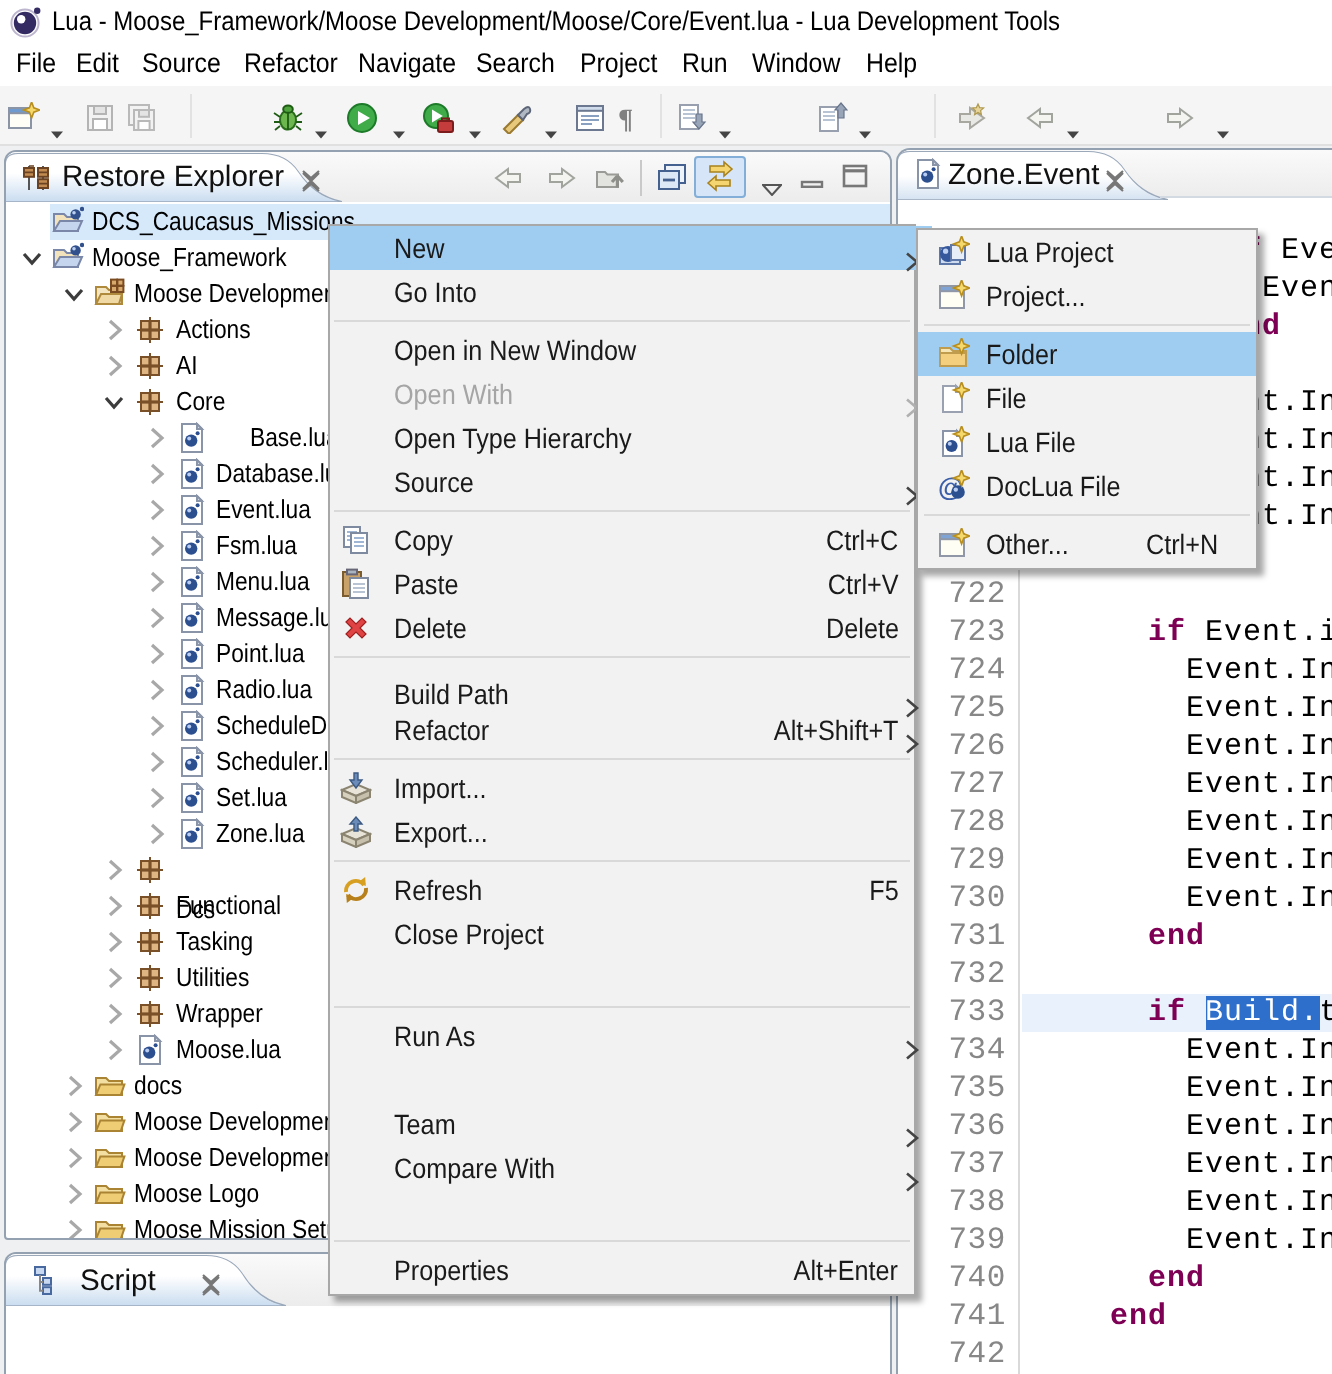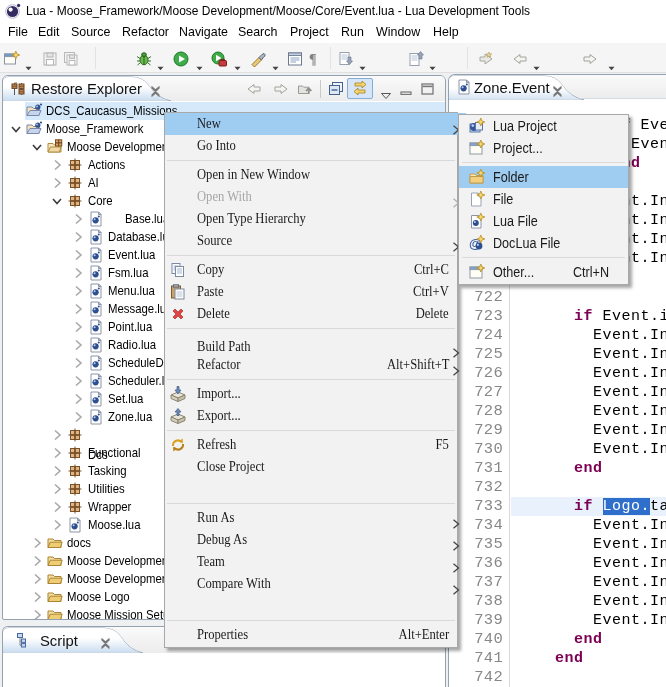--- a/index.html
+++ b/index.html
@@ -2,21 +2,21 @@
 <html><head><meta charset="utf-8"><title>Lua - Moose_Framework/Moose Development/Moose/Core/Event.lua - Lua Development Tools</title>
 <style>
 *{margin:0;padding:0;box-sizing:border-box;}
 html,body{width:666px;height:687px;overflow:hidden;background:#fff;
  font-family:"Liberation Sans",sans-serif;}
 .abs{position:absolute;}
 #root{position:absolute;top:0;left:0;width:666px;height:687px;}
 .tb-sep{position:absolute;top:47px;width:1px;height:22px;background:#e2e2e2;}
 .tree-row{position:absolute;height:18px;font-size:13px;color:#000;white-space:nowrap;}
 .tree-row>span{display:inline-block;transform:scaleX(0.875);transform-origin:0 50%;}
-.mi{position:absolute;left:165px;width:301px;height:22px;font-size:14px;color:#1a1a1a;line-height:22px;white-space:nowrap;font-family:Liberation Serif, serif;}
+.mi{position:absolute;left:165px;width:301px;height:22px;font-size:14px;color:#1a1a1a;line-height:22px;white-space:nowrap;}
 .mi .lbl{position:absolute;left:32px;top:0;display:inline-block;transform:scaleX(0.9);transform-origin:0 50%;}
 .mi .sc{position:absolute;right:17px;top:0;display:inline-block;transform:scaleX(0.9);transform-origin:100% 50%;}
 .mi.dis{color:#a5a5a5;}
 .marr{position:absolute;right:6px;top:7px;width:8px;height:8px;}
 .msep{position:absolute;left:167px;width:288px;height:1px;background:#d9d9d9;}
 .si{position:absolute;left:459px;width:169px;height:22px;font-size:14px;color:#1a1a1a;line-height:22px;white-space:nowrap;}
 .si .lbl{position:absolute;left:34px;top:0;display:inline-block;transform:scaleX(0.9);transform-origin:0 50%;}
 .si .sc{position:absolute;right:19px;top:0;display:inline-block;transform:scaleX(0.9);transform-origin:100% 50%;}
 .ssep{position:absolute;left:462px;width:163px;height:1px;background:#d9d9d9;}
 .ic16{position:absolute;width:16px;height:16px;}
@@ -614,21 +614,21 @@
       <span class="k">if</span> Event.initiator 
         Event.IniDCSUnit = Event.initiator
         Event.IniDCSUnit = Event.initiator
         Event.IniDCSUnit = Event.initiator
         Event.IniDCSUnit = Event.initiator
         Event.IniDCSUnit = Event.initiator
         Event.IniDCSUnit = Event.initiator
         Event.IniDCSUnit = Event.initiator
       <span class="k">end</span>
 
-      <span class="k">if</span> <span style="background:#2e6fcb;color:#fff;">Logo.</span>target 
+      <span class="k">if</span> <span style="background:#2e6fcb;color:#fff;">Build.</span>target 
         Event.IniDCSUnit = Event.target
         Event.IniDCSUnit = Event.target
         Event.IniDCSUnit = Event.target
         Event.IniDCSUnit = Event.target
         Event.IniDCSUnit = Event.target
         Event.IniDCSUnit = Event.target
       <span class="k">end</span>
     <span class="k">end</span>
 
     <span class="k">if</span> Event.target </pre>
@@ -743,26 +743,20 @@
     <div class="mi" style="top:456px;">
       <span class="lbl">Close Project</span>
     </div>
     <div class="msep" style="top:503px;"></div>
     <div class="mi" style="top:507px;">
       <span class="lbl">Run As</span>
       <span class="marr"><svg width="8" height="10" viewBox="0 0 8 10">
           <path d="M1.5 0.8 L6.5 5 L1.5 9.2" fill="none" stroke="#444" stroke-width="1.3"></path>
         </svg></span>
     </div>
-    <div class="mi" style="top:529px;">
-      <span class="lbl">Debug As</span>
-      <span class="marr"><svg width="8" height="10" viewBox="0 0 8 10">
-          <path d="M1.5 0.8 L6.5 5 L1.5 9.2" fill="none" stroke="#444" stroke-width="1.3"></path>
-        </svg></span>
-    </div>
     <div class="mi" style="top:551px;">
       <span class="lbl">Team</span>
       <span class="marr"><svg width="8" height="10" viewBox="0 0 8 10">
           <path d="M1.5 0.8 L6.5 5 L1.5 9.2" fill="none" stroke="#444" stroke-width="1.3"></path>
         </svg></span>
     </div>
     <div class="mi" style="top:573px;">
       <span class="lbl">Compare With</span>
       <span class="marr"><svg width="8" height="10" viewBox="0 0 8 10">
           <path d="M1.5 0.8 L6.5 5 L1.5 9.2" fill="none" stroke="#444" stroke-width="1.3"></path>

